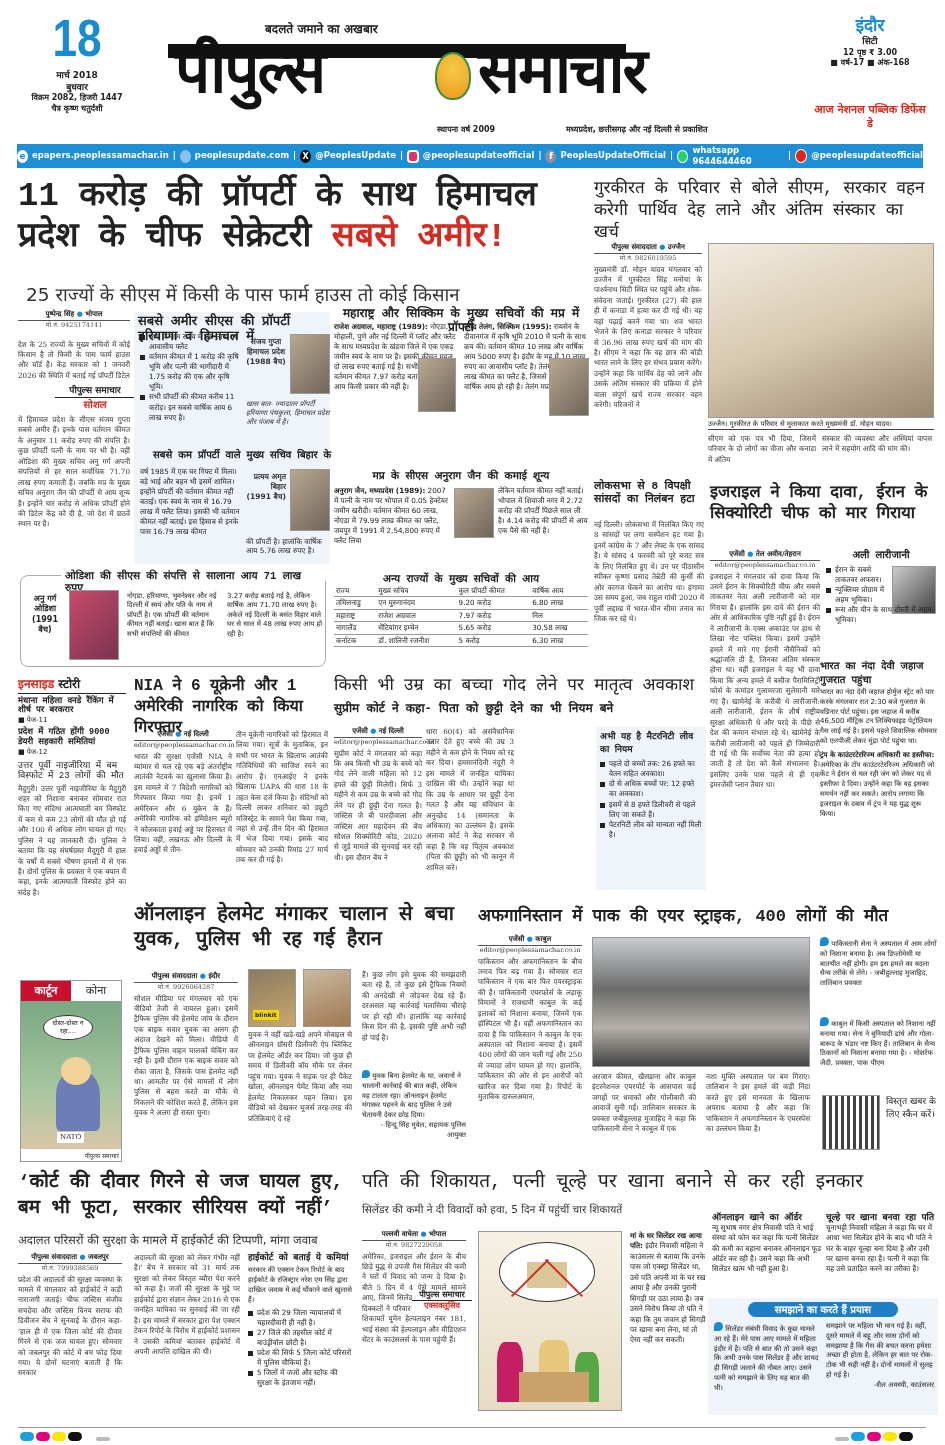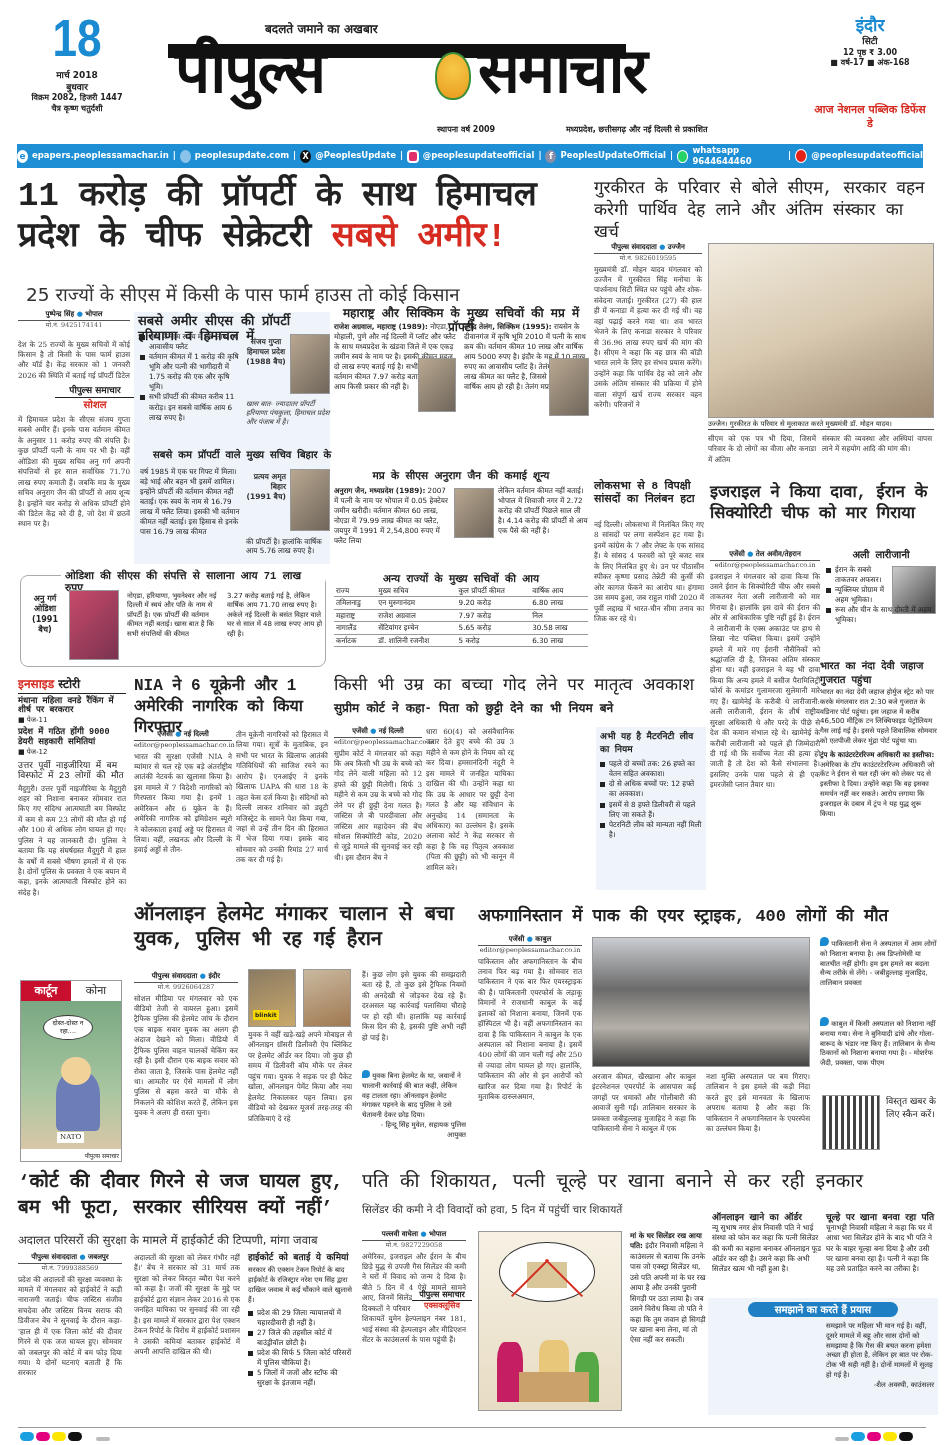--- a/index.html
+++ b/index.html
@@ -345,20 +345,24 @@
 <div class="abs" style="left:712px;top:1213px;width:110px">
   <div class="hl" style="font-size:9px">ऑनलाइन खाने का ऑर्डर</div>
   <div style="font-size:7.2px;line-height:1.4">न्यू सुभाष नगर क्षेत्र निवासी पति ने भाई संस्था को फोन कर कहा कि पत्नी सिलेंडर की कमी का बहाना बनाकर ऑनलाइन फूड ऑर्डर कर रही है। उसने कहा कि अभी सिलेंडर खत्म भी नहीं हुआ है।</div>
 </div>
 <div class="abs" style="left:826px;top:1213px;width:112px">
   <div class="hl" style="font-size:9px">चूल्हे पर खाना बनवा रहा पति</div>
   <div style="font-size:7.2px;line-height:1.4">चूनाभट्टी निवासी महिला ने कहा कि घर में आधा भरा सिलेंडर होने के बाद भी पति ने घर के बाहर चूल्हा बना दिया है और उसी पर खाना बनवा रहा है। पत्नी ने कहा कि यह उसे प्रताड़ित करने का तरीका है।</div>
 </div>
 <div class="abs" style="left:708px;top:1298px;width:230px;height:117px;background:#eef4fa">
   <div style="position:absolute;left:40px;top:4px;width:150px;background:#1e7fc4;color:#fff;font-size:10px;font-weight:bold;text-align:center;border-radius:10px;padding:1px 0">समझाने का करते हैं प्रयास</div>
+  <div style="position:absolute;left:6px;top:24px;width:106px;font-size:7px;line-height:1.4">
+    <span style="display:inline-block;width:9px;height:9px;background:#1a8bd1;border-radius:50% 50% 50% 0"></span>
+    <span>सिलेंडर संबंधी विवाद के कुछ मामले आ रहे हैं। मेरे पास आए मामले में महिला इंदौर में है। पति से बात की तो उसने कहा कि अभी उनके पास सिलेंडर है और शायद ही सिगड़ी जलाने की नौबत आए। उसने पत्नी को समझाने के लिए यह बात की थी।</span>
+  </div>
   <div style="position:absolute;left:118px;top:24px;width:108px;font-size:7px;line-height:1.4">
     <span>समझाने पर महिला भी मान गई है। वहीं, दूसरे मामले में बहू और सास दोनों को समझाया है कि गैस की बचत करना हमेशा अच्छा ही होता है, लेकिन हर बात पर रोक-टोक भी सही नहीं है। दोनों मामलों में सुलह हो गई है।</span>
     <div style="text-align:right">-शैल अवस्थी, काउंसलर</div>
   </div>
 </div>
 
 <div class="abs" style="left:18px;top:1427px;width:908px;height:1px;background:#999"></div>
 <div class="abs" style="left:20px;top:1432px">
   <span class="dot-c" style="background:#1a9fe0"></span><span class="dot-c" style="background:#e3007e"></span><span class="dot-c" style="background:#ffe600"></span><span class="dot-c" style="background:#111"></span><span class="dot-c" style="background:#bbb;height:4px;margin-left:12px"></span>
 </div>

